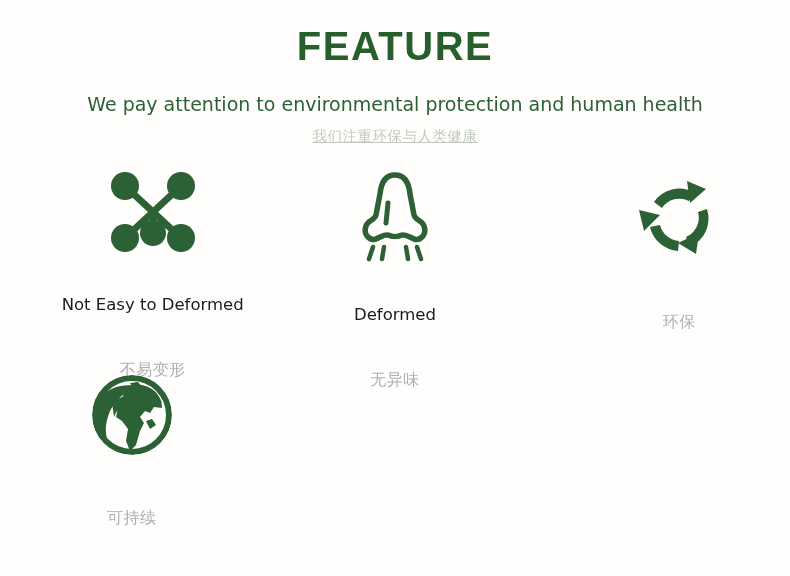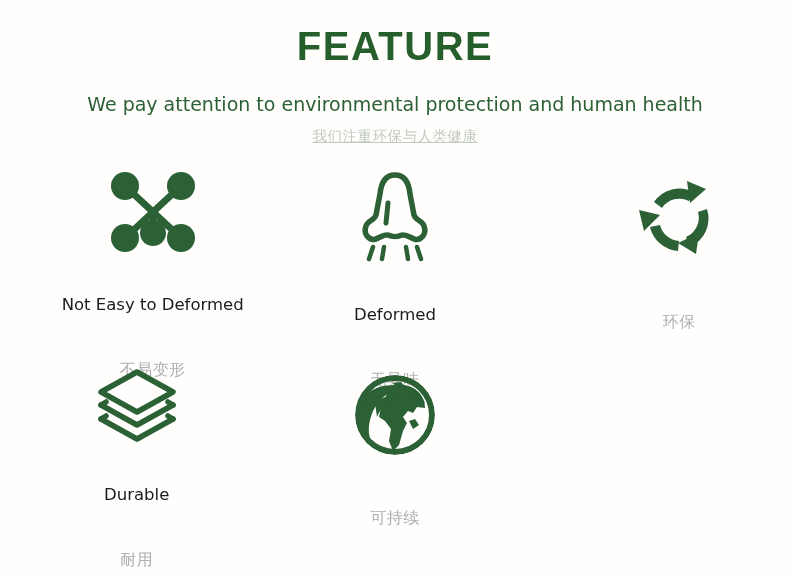--- a/index.html
+++ b/index.html
@@ -166,37 +166,20 @@
             <path d="M62 56 L59 77 L41 66 Z"></path>
 
             <path d="M41 74 A31 31 0 0 1 13 50 L23 48 A21 21 0 0 0 42 64 Z"></path>
             <path d="M7 54 L2 33 L23 38 Z"></path>
           </g>
         </svg>
       </div>
       <div class="label-cn">环保</div>
     </div>
 
-    <div class="cell c1 row2">
-      <div class="icon-box">
-        <svg width="82" height="76" viewBox="0 0 82 76" fill="none" xmlns="http://www.w3.org/2000/svg">
-          <g stroke="#2C6136" stroke-width="5.5" stroke-linejoin="round" stroke-linecap="round" fill="none">
-            <path d="M41 5 L77 25 L41 45 L5 25 Z"></path>
-            <path d="M5 38 L41 58 L77 38"></path>
-            <path d="M5 38 L10 35"></path>
-            <path d="M77 38 L72 35"></path>
-            <path d="M5 52 L41 72 L77 52"></path>
-            <path d="M5 52 L10 49"></path>
-            <path d="M77 52 L72 49"></path>
-          </g>
-        </svg>
-      </div>
-      <div class="label-en">Durable</div>
-      <div class="label-cn">耐用</div>
-    </div>
 
     <div class="cell c2 row2">
       <div class="icon-box">
         <svg width="84" height="84" viewBox="0 0 84 84" fill="none" xmlns="http://www.w3.org/2000/svg">
           <defs>
             <clipPath id="globeclip">
                 <circle cx="42" cy="42" r="40"></circle>
               </clipPath>
           </defs>
           <g clip-path="url(#globeclip)">

